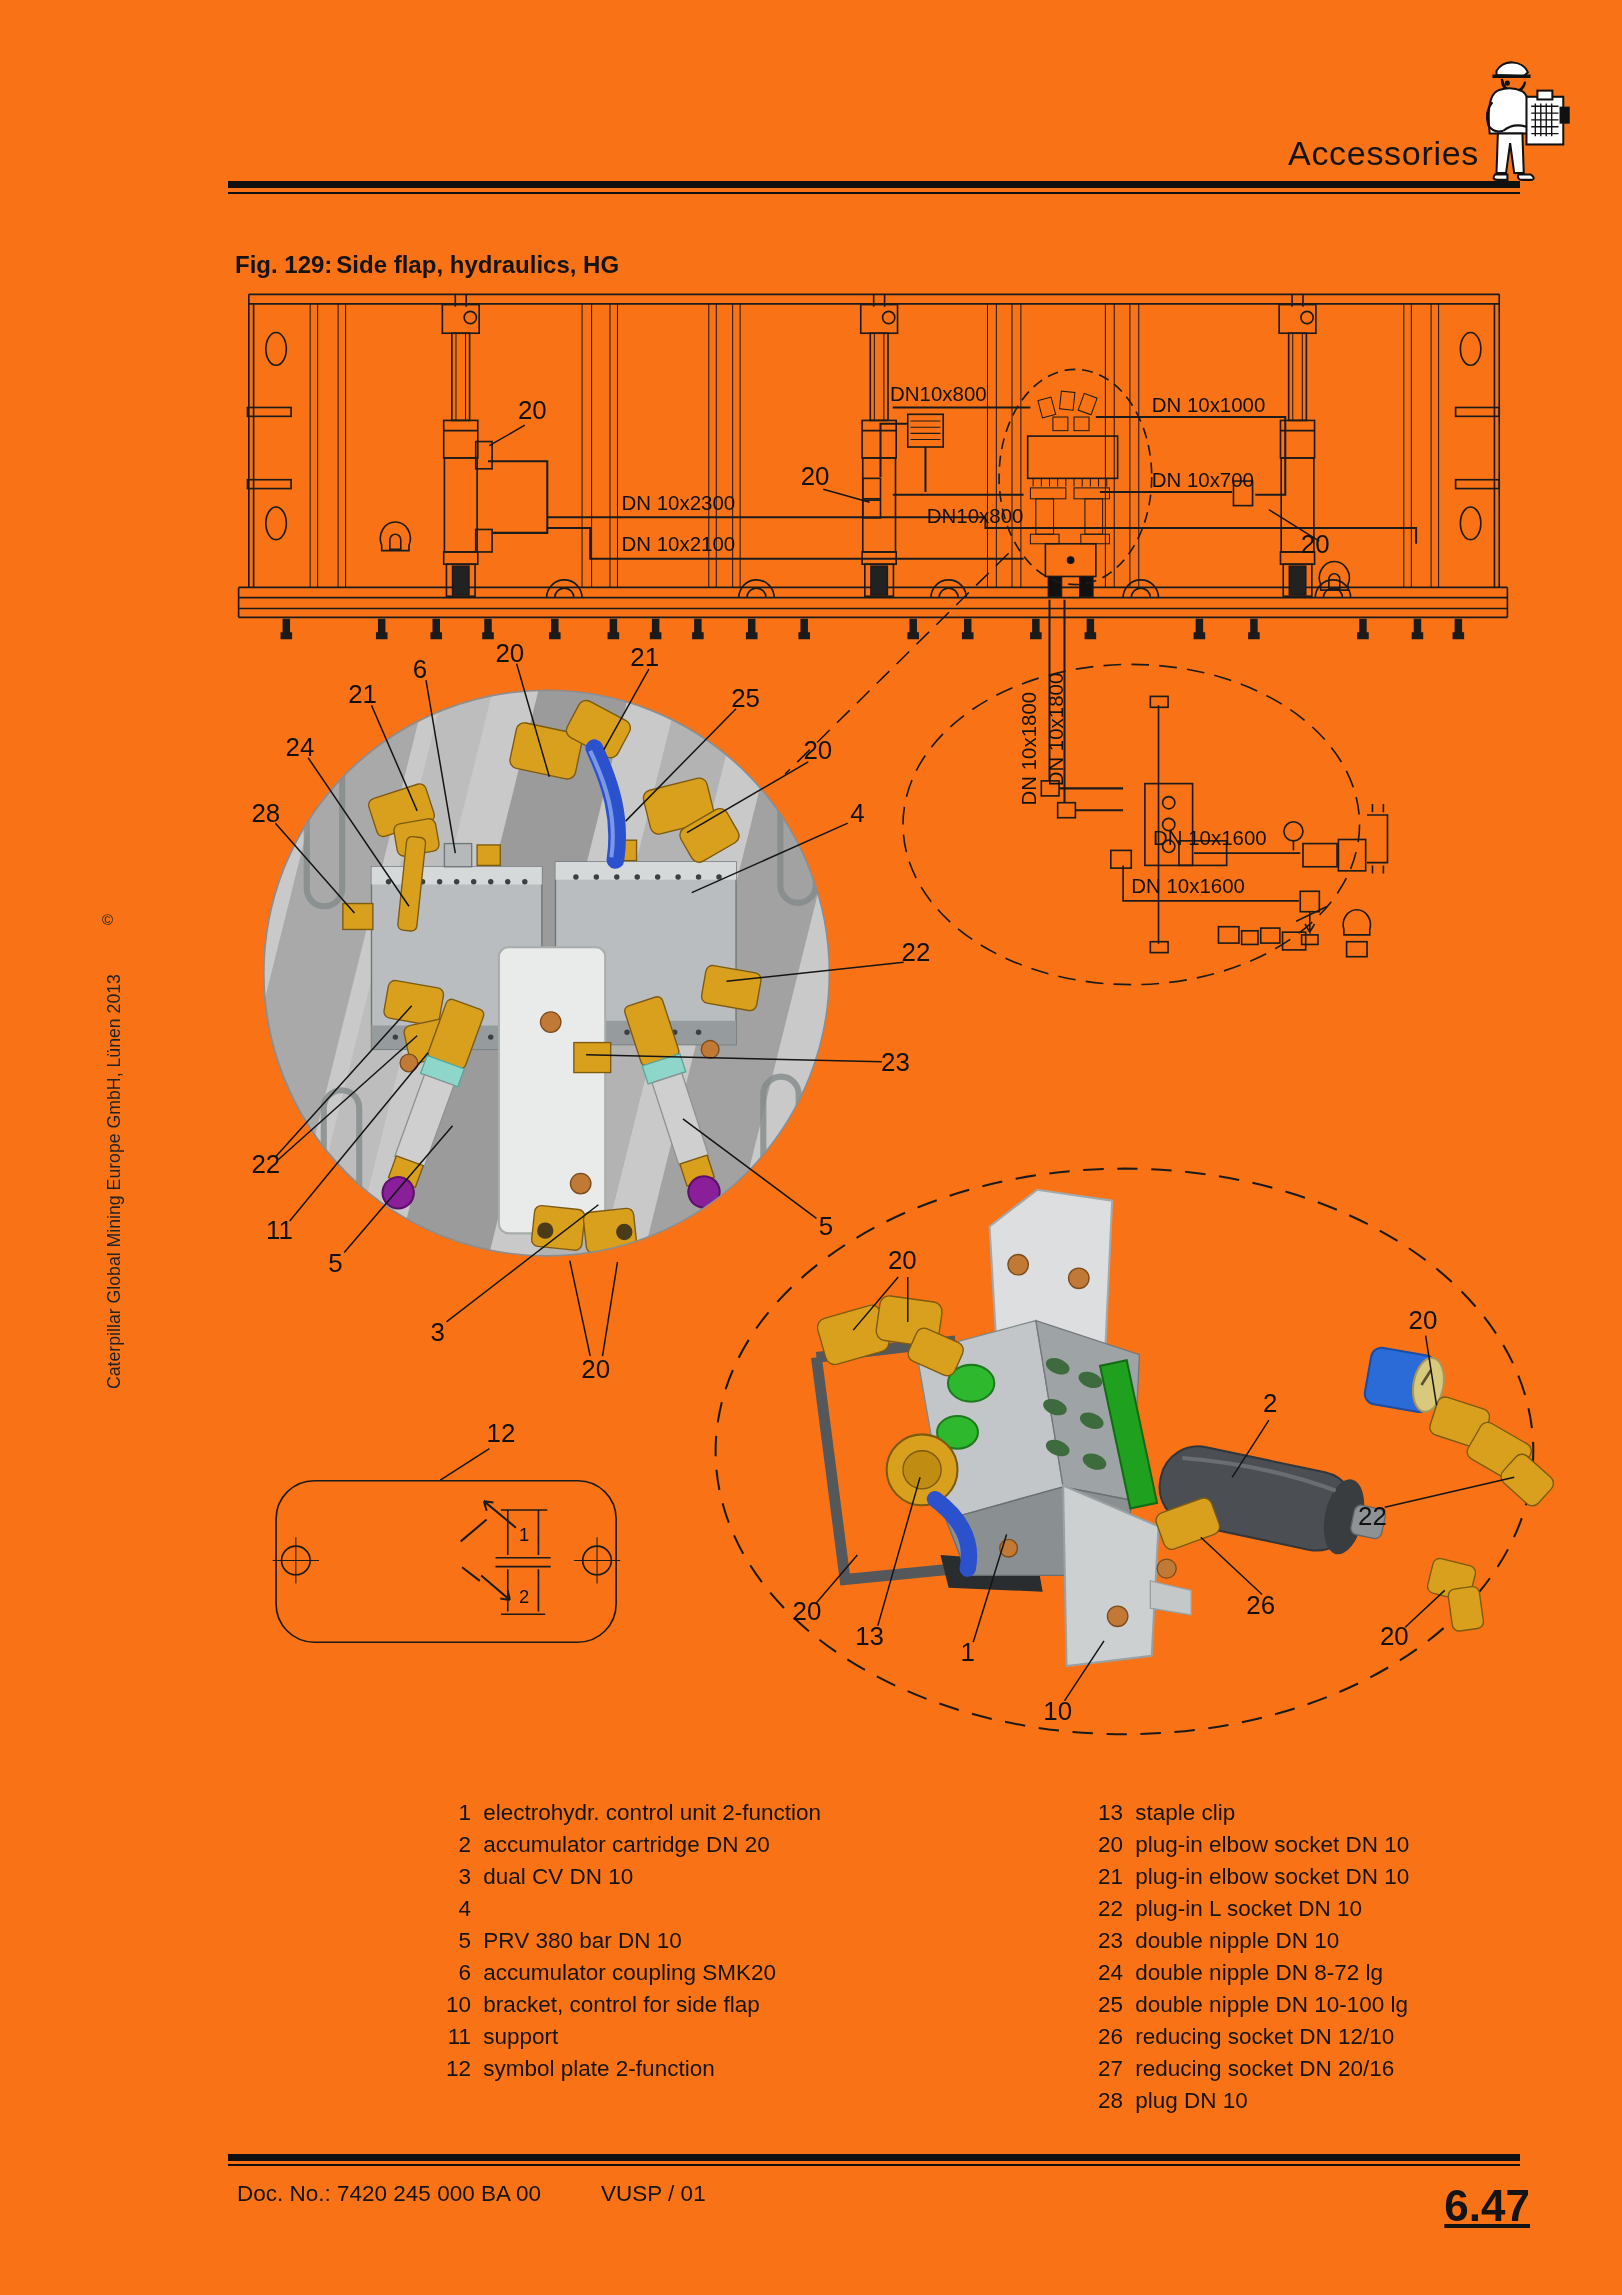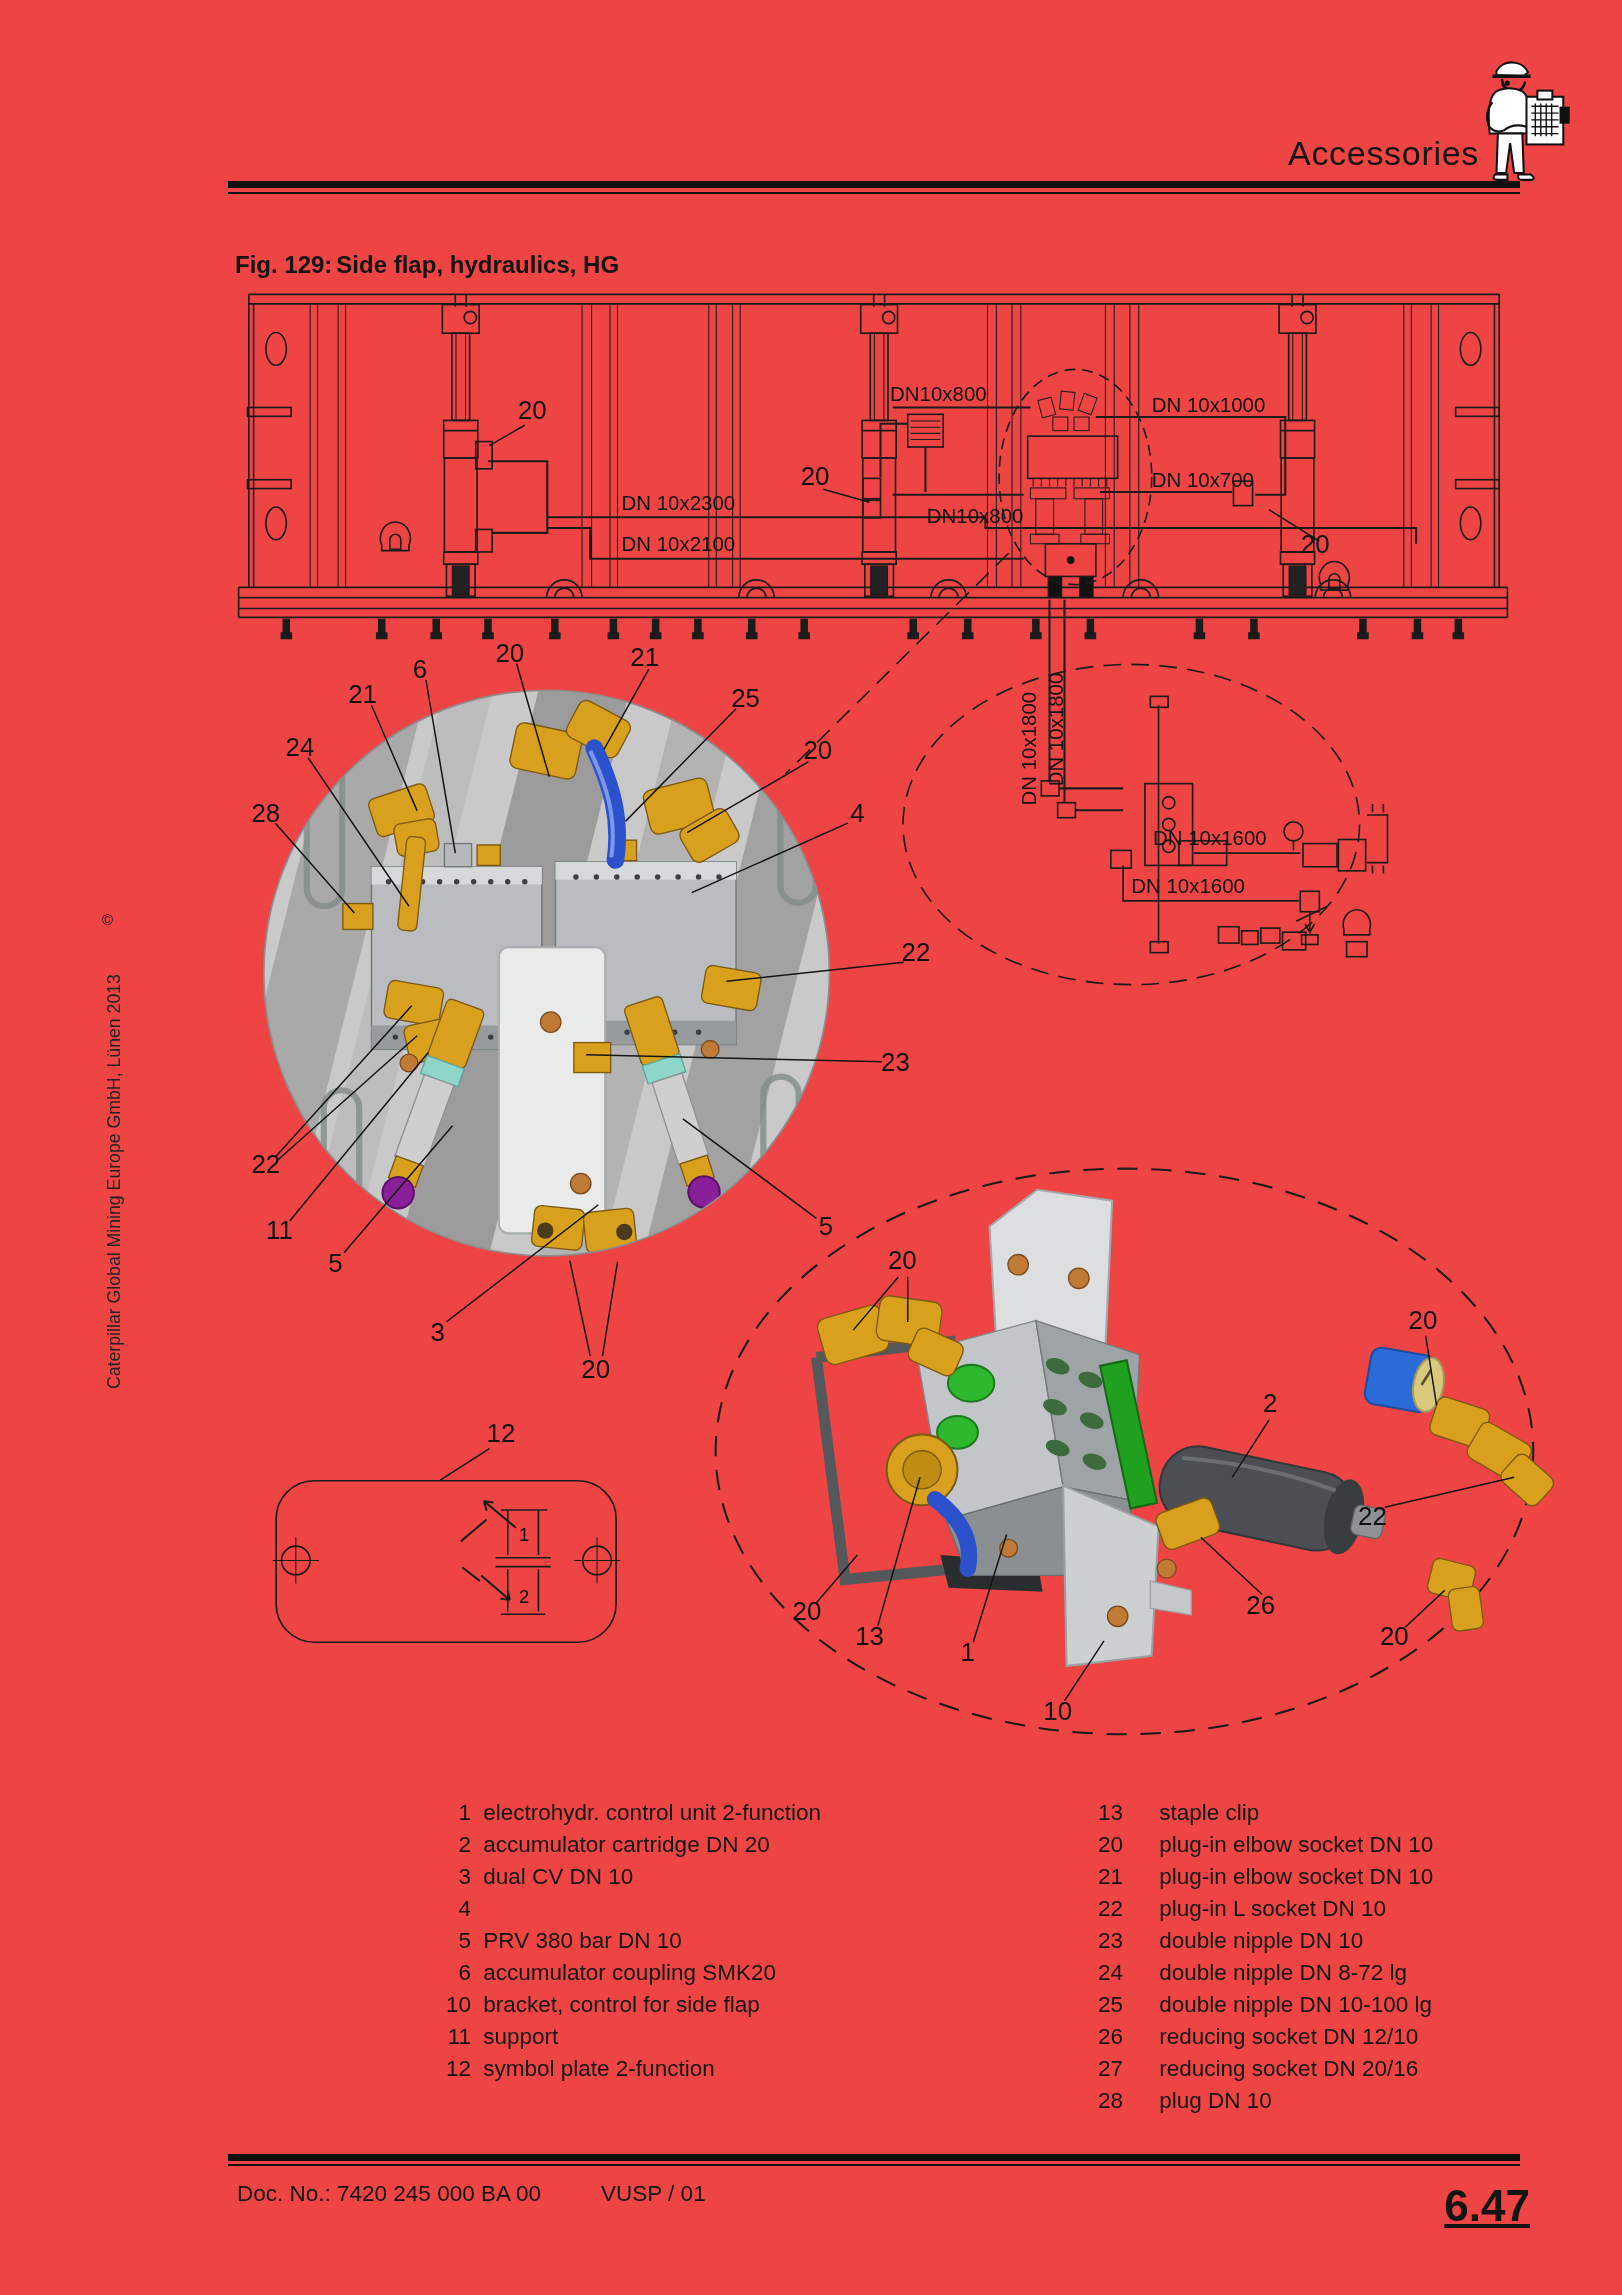--- a/index.html
+++ b/index.html
@@ -2,38 +2,38 @@
 <html style="font-size:11px"><head>
 <meta charset="utf-8">
 <style>
   :root{
     --line:#1b1b1b; --brass:#d9a01d; --brass-dk:#7c5a10; --hose:#2b52cc;
     --teal:#8fd6ca; --purple:#8a1f9a; --bronze:#c07a35; --bronze-dk:#7c4c1e;
     --seal:#2eb82e; --strip:#1fa01f; --accu:#4b4f53; --gaugeb:#2b6bd8; --gaugef:#d9c97c;
     --photo:#c9c9c9;
   }
   html,body{margin:0;padding:0;background:#dfdfdf;}
-  #page{position:relative;width:1622px;height:2295px;background:#ef4444;
+  #page{position:relative;width:1622px;height:2295px;background:#f97316;
         font-family:"Liberation Sans",sans-serif;color:#141414;overflow:hidden;}
   .abs{position:absolute;}
   #art{position:absolute;left:0;top:0;}
   .hdr-title{font-size:34px;letter-spacing:0.7px;}
   .rule-thick{background:#101010;height:6.8px;}
   .rule-thin{background:#101010;height:2px;}
   .caption{font-size:24px;font-weight:bold;display:flex;gap:4px;}
   .sidebar-rot{transform:rotate(-90deg);transform-origin:0 0;font-size:17.7px;white-space:nowrap;color:#222;}
   .copysym{font-size:15px;color:#222;}
   .plist{font-size:22.5px;line-height:32px;}
   .prow{display:flex;align-items:flex-start;}
   .pnum{text-align:right;flex:none;}
   .pdesc{white-space:pre-line;}
   .col-l .pnum{width:35px;margin-right:12.3px;}
   .col-l .pdesc{width:379px;}
   .col-r .pnum{width:46px;margin-right:12.3px;}
-  .col-r .pdesc{width:354px;margin-left:24px;}
+  .col-r .pdesc{width:354px;}
   .footer-txt{font-size:22.5px;}
   .pageno{font-size:44px;font-weight:bold;text-decoration:underline;}
   
   .ln{stroke:var(--line);fill:none;stroke-width:2.4px;}
   .lnf{stroke:var(--line);fill:none;stroke-width:1.5px;}
   .lnh{stroke:var(--line);fill:none;stroke-width:3px;}
   .ldr{stroke:#151515;fill:none;stroke-width:2.2px;}
   .dash{stroke-dasharray:26 15;}
   .dash2{stroke-dasharray:16 10;}
   .co{font-size:38px;fill:#111;text-anchor:middle;}

